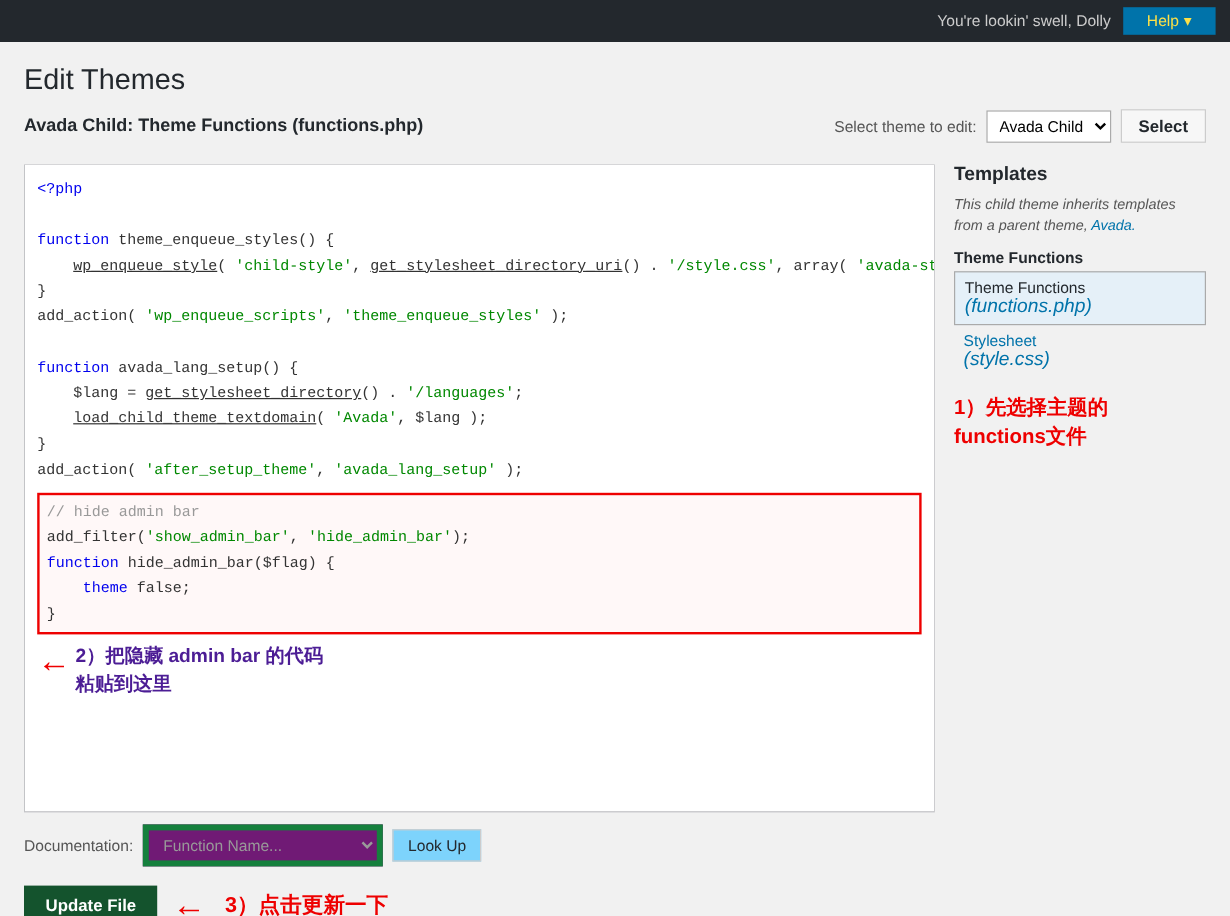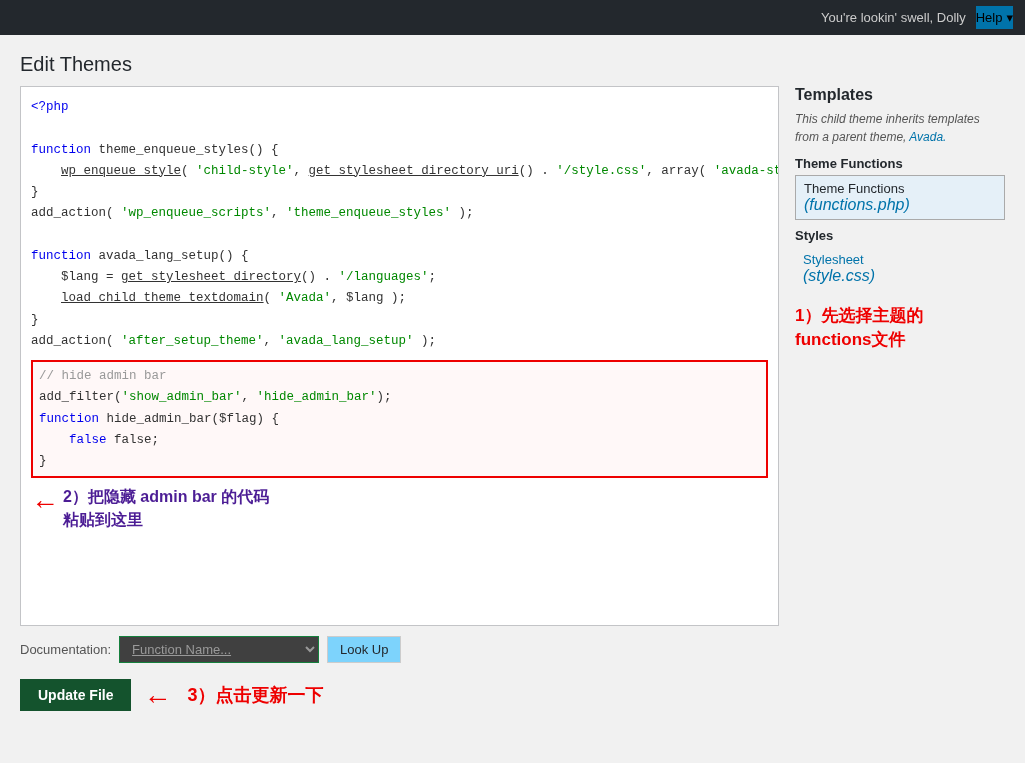--- a/index.html
+++ b/index.html
@@ -11,36 +11,36 @@
       padding: 6px 12px;
       display: flex;
       justify-content: flex-end;
       align-items: center;
       gap: 10px;
       font-size: 13px;
     }
     .top-bar-greeting { color: #ccc; text-align: right; }
     .help-btn {
       background: #0073aa;
-      color: #000000;
+      color: #fde047;
       border: none;
-      padding: 4px 0;
+      padding: 4px 20px;
       cursor: pointer;
       font-size: 13px;
       display: flex;
       align-items: center;
       gap: 4px;
     }
 
     .page-wrap {
       padding: 18px 20px;
     }
 
     .page-title {
-      font-size: 20px;
+      font-size: 24px;
       font-weight: 400;
       color: #23282d;
       margin-bottom: 10px;
     }
 
     .subtitle {
       font-size: 15px;
       font-weight: 600;
       color: #23282d;
       margin-bottom: 12px;
@@ -100,25 +100,24 @@
     .doc-row {
       display: flex;
       align-items: center;
       gap: 8px;
       margin-top: 10px;
     }
     .doc-label { font-size: 13px; color: #555; }
     .doc-select {
       padding: 4px 8px;
       font-size: 13px;
-      border: 1px solid #15803d;
+      border: 5px solid #15803d;
       color: #999;
-      background: #404040;
+      background: #701a75;
       min-width: 200px;
-      text-decoration: underline;
     }
     .lookup-btn {
       background: #7dd3fc;
       border: 1px solid #ccc;
       padding: 5px 12px;
       font-size: 13px;
       cursor: pointer;
       color: #23282d;
     }
 
@@ -240,20 +239,30 @@
   <button class="help-btn">
     <span>Help</span>
     <span>▾</span>
   </button>
 </div>
 
 <div class="page-wrap">
 
   <h1 class="page-title">Edit Themes</h1>
 
+  <div style="display:flex; align-items:center; justify-content:space-between; margin-bottom:8px;">
+    <h2 class="subtitle">Avada Child: Theme Functions (functions.php)</h2>
+    <div class="theme-selector-row">
+      <span class="theme-selector-label">Select theme to edit:</span>
+      <select class="theme-select">
+        <option>Avada Child</option>
+      </select>
+      <button class="select-btn">Select</button>
+    </div>
+  </div>
 
   <div class="main-area">
 
     <div class="editor-section">
 
       <div style="border:1px solid #c3c4c7; background:#fff; padding:10px; height:540px; overflow:auto;">
         <div class="code-pre"><span class="code-php-tag">&lt;?php</span>
 
 <span class="code-keyword">function</span> theme_enqueue_styles() {
     <span class="underline">wp_enqueue_style</span>( <span class="code-string">'child-style'</span>, <span class="underline">get_stylesheet_directory_uri</span>() . <span class="code-string">'/style.css'</span>, array( <span class="code-string">'avada-stylesheet'</span> ) );
@@ -264,21 +273,21 @@
     $lang = <span class="underline">get_stylesheet_directory</span>() . <span class="code-string">'/languages'</span>;
     <span class="underline">load_child_theme_textdomain</span>( <span class="code-string">'Avada'</span>, $lang );
 }
 add_action( <span class="code-string">'after_setup_theme'</span>, <span class="code-string">'avada_lang_setup'</span> );
 </div>
 
         <div class="code-highlight-box">
           <div class="code-pre"><span class="code-comment">// hide admin bar</span>
 add_filter(<span class="code-string">'show_admin_bar'</span>, <span class="code-string">'hide_admin_bar'</span>);
 <span class="code-keyword">function</span> hide_admin_bar($flag) {
-    <span class="code-keyword">false</span> false;
+    <span class="code-keyword">theme</span> false;
 }</div>
         </div>
 
         <div class="annotation-2-wrap">
           <span class="arrow-left">←</span>
           <div class="annotation-2-text">
             <span>2）把隐藏 admin bar 的代码</span><br>
             <span>粘贴到这里</span>
           </div>
         </div>
@@ -304,21 +313,20 @@
       <div class="sidebar-inherit-text">
         <span>This child theme inherits templates from a parent theme,</span> <a href="#">Avada.</a>
       </div>
 
       <div class="sidebar-section-title">Theme Functions</div>
       <a class="sidebar-item active">
         <span>Theme Functions</span><br>
         <span class="sidebar-item-sub">(functions.php)</span>
       </a>
 
-      <div class="sidebar-section-title">Styles</div>
       <a class="sidebar-item">
         <span>Stylesheet</span><br>
         <span class="sidebar-item-sub">(style.css)</span>
       </a>
 
       <div class="sidebar-annotation-1">
         <span style="white-space:pre-wrap;">1）先选择主题的
 functions文件</span>
       </div>
     </div>

